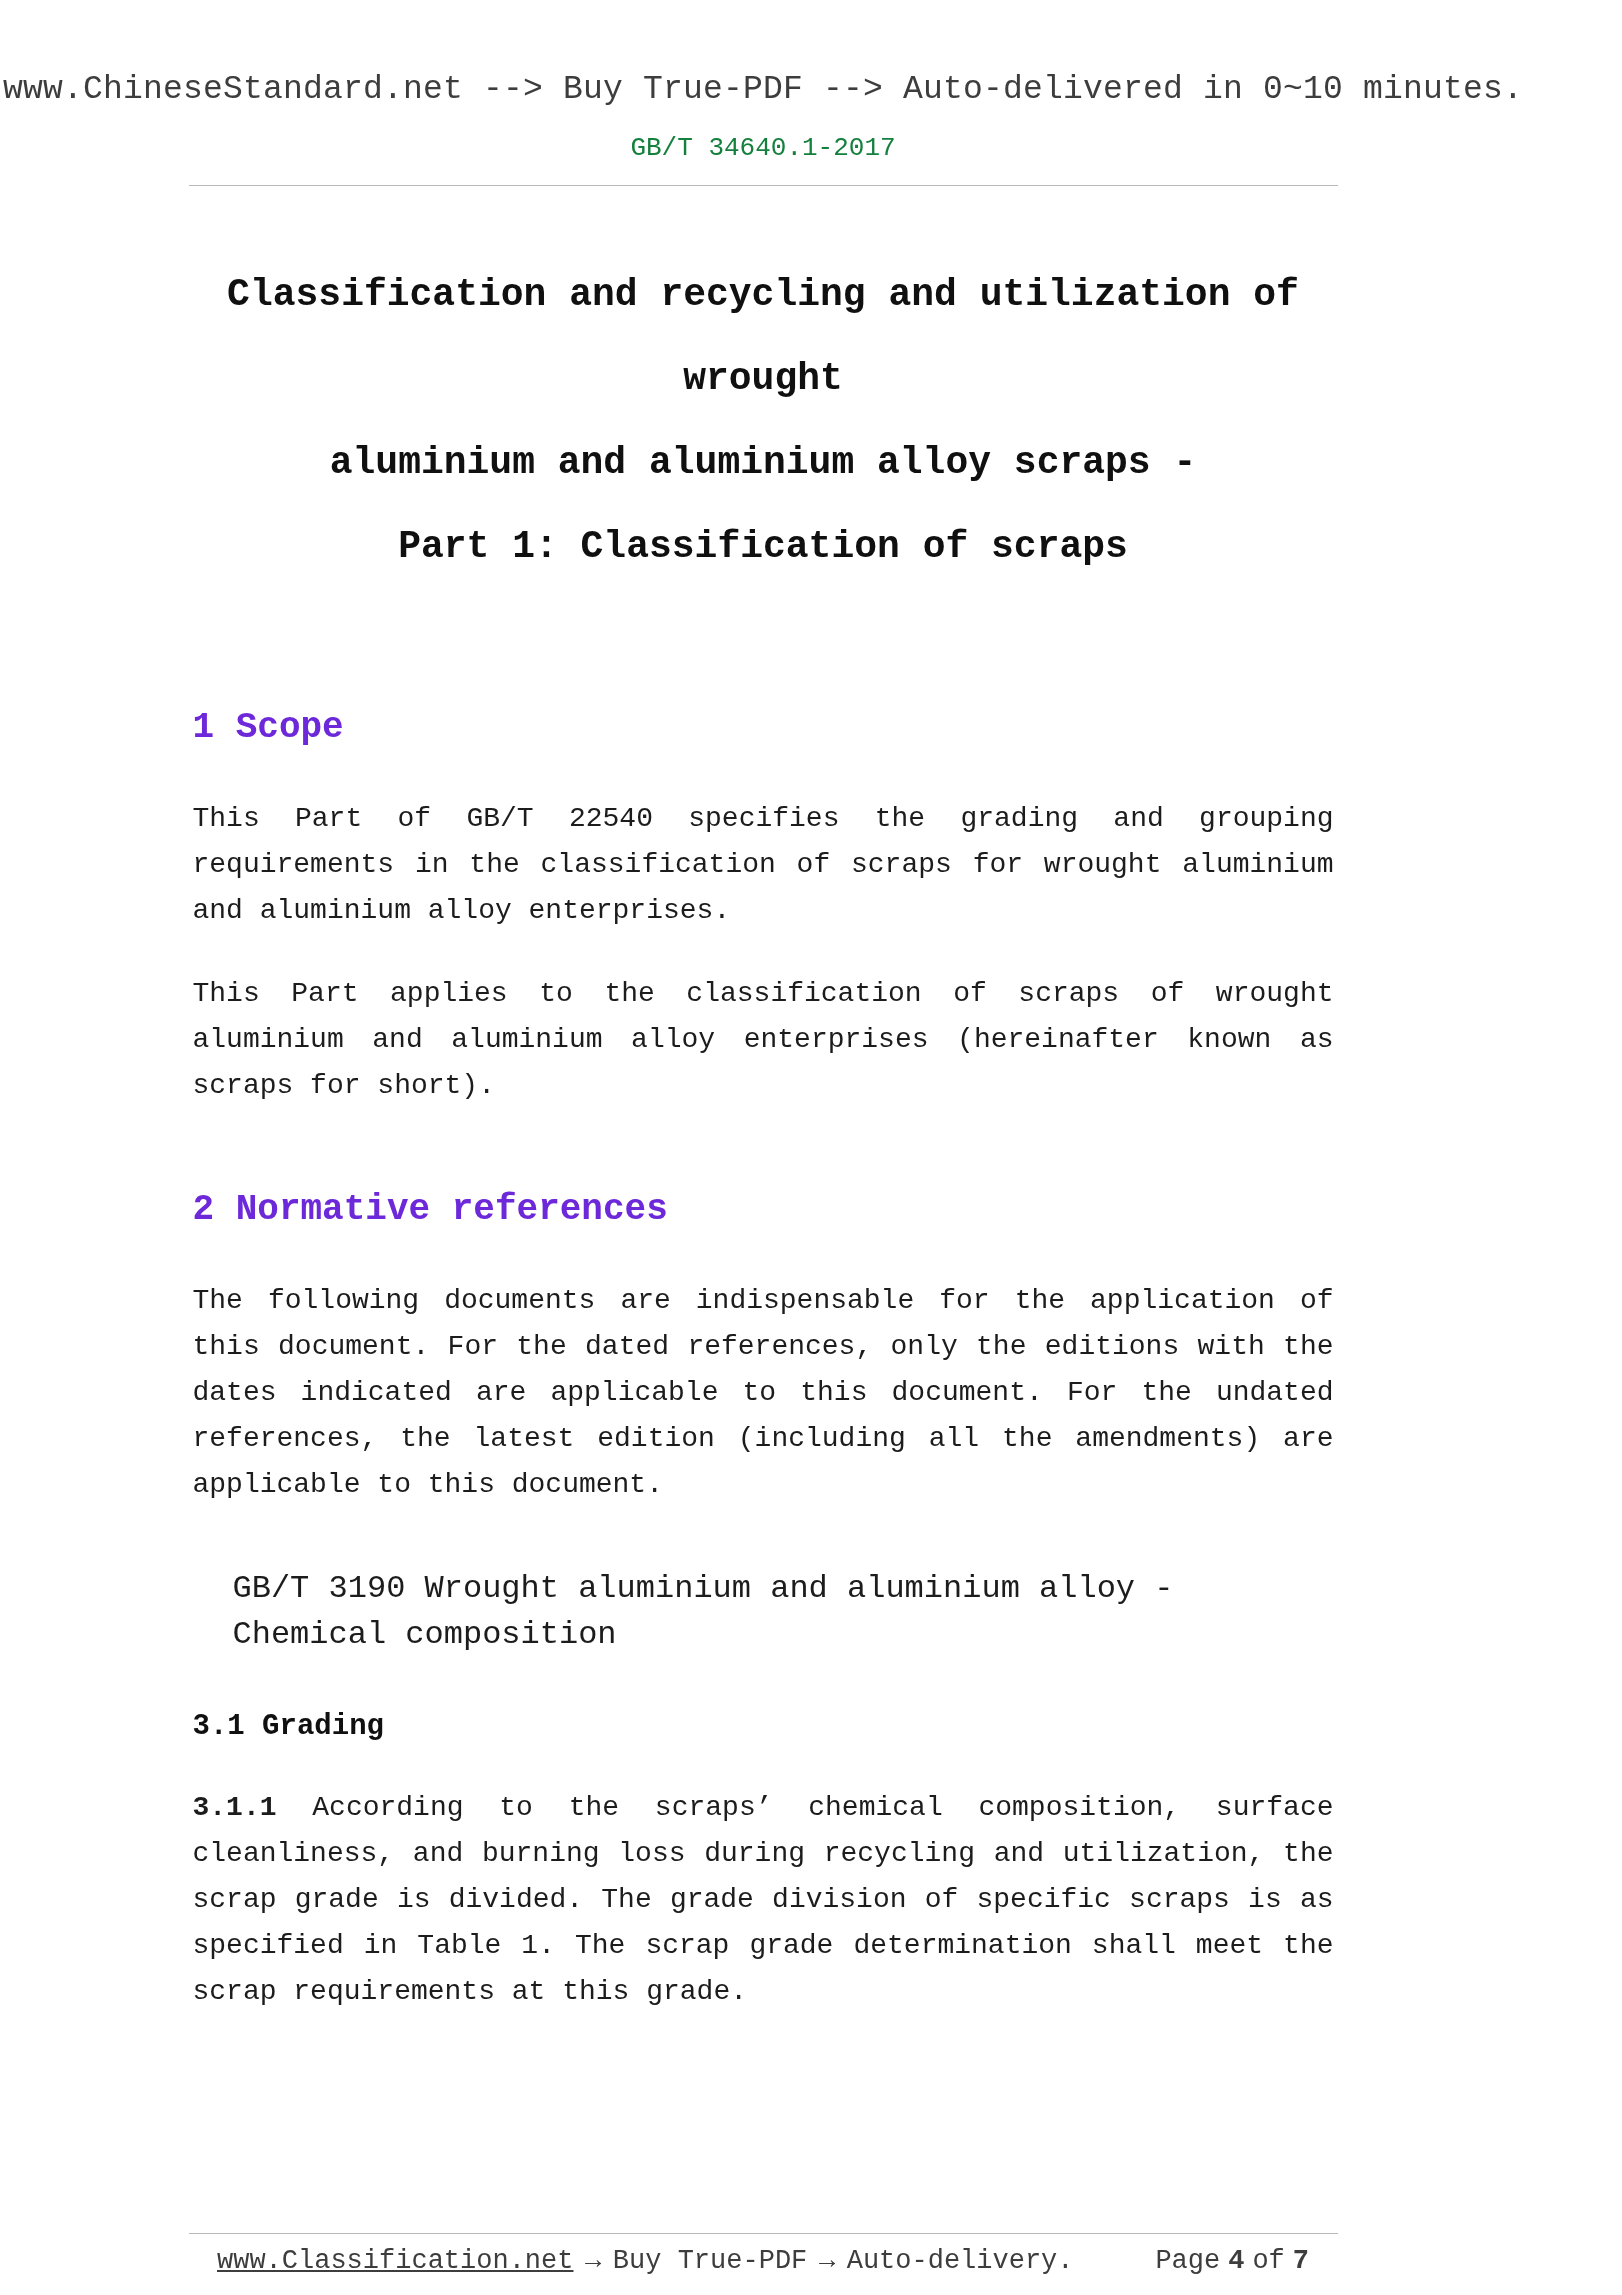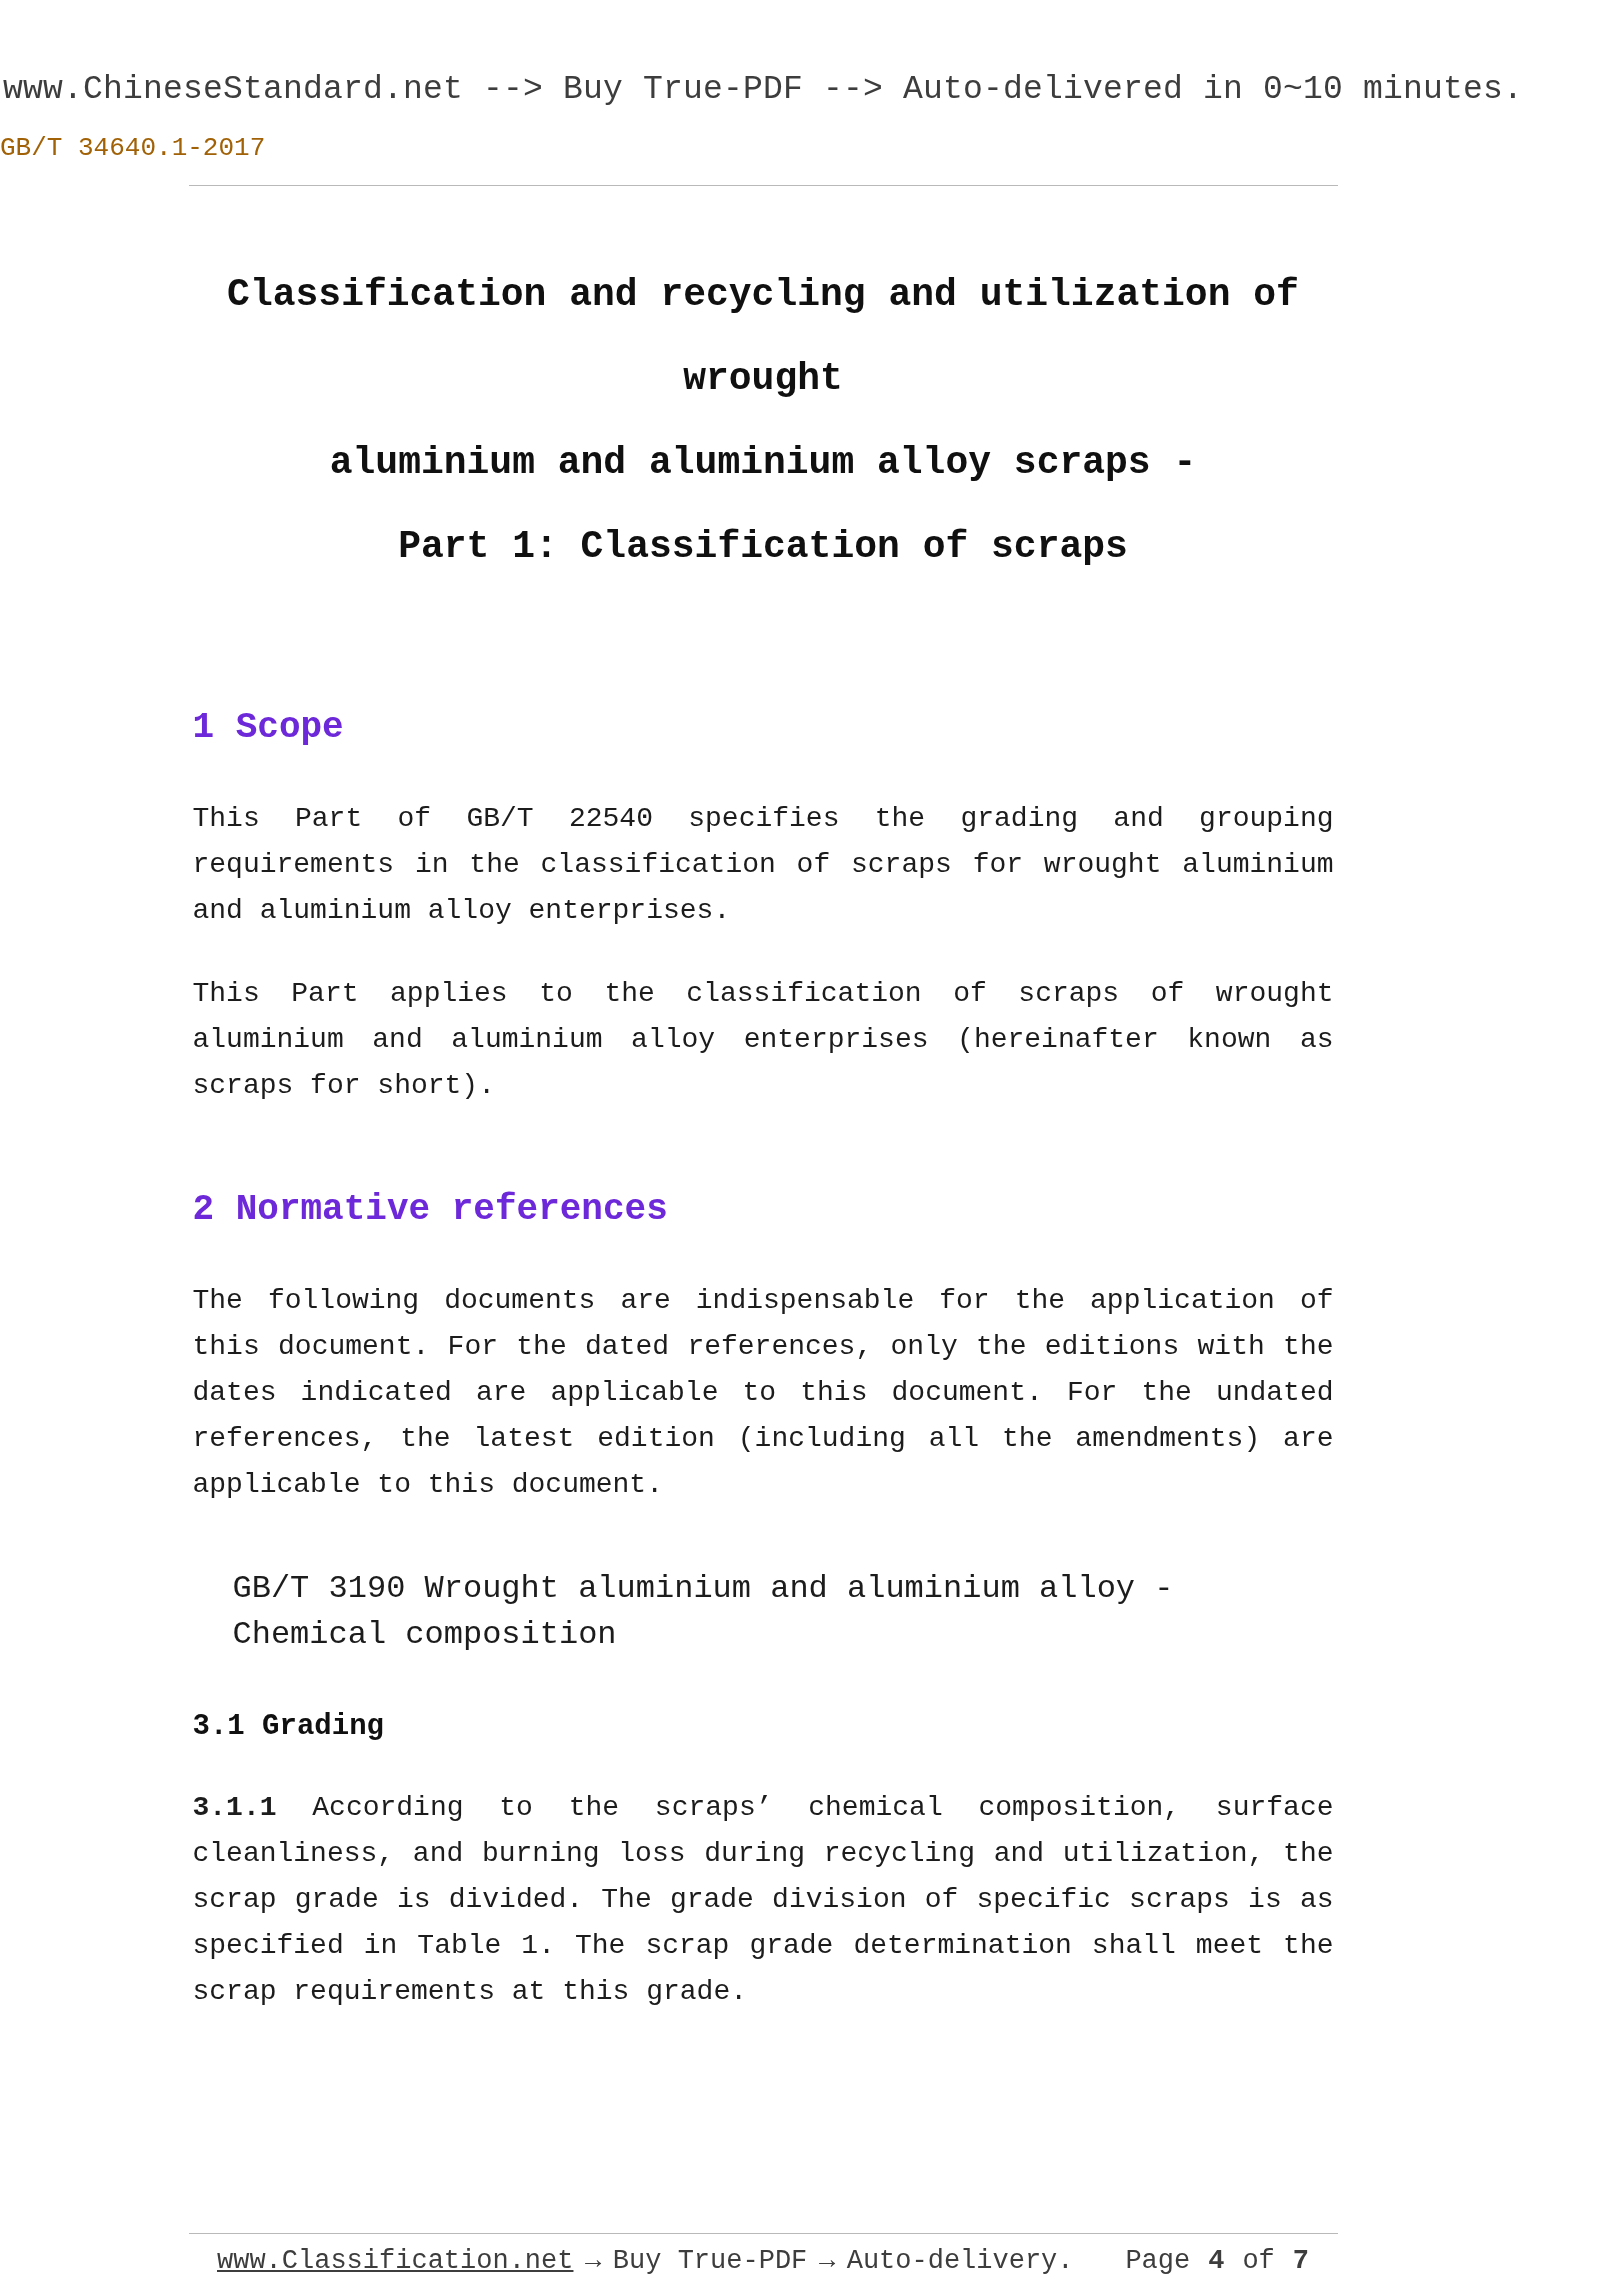--- a/index.html
+++ b/index.html
@@ -16,23 +16,23 @@
   }
   .banner {
     padding-top: 47px;
     text-align: center;
     font-size: 33px;
     color: #3d3d3d;
     letter-spacing: 0.2px;
   }
   .std-number {
     margin-top: 25px;
-    text-align: left;
+    text-align: center;
     font-size: 26px;
-    color: #a16207;
+    color: #15803d;
   }
   .rule {
     width: 1149px;
     margin: 22px auto 0;
     border: none;
     border-top: 1.7px solid #b9b9b9;
   }
   .content {
     width: 1141px;
     margin: 0 auto;
@@ -93,21 +93,21 @@
     margin: 11.7px auto 0;
     display: flex;
     justify-content: space-between;
     align-items: baseline;
     font-size: 27px;
     color: #3d3d3d;
   }
   .footer-left { display: inline-flex; align-items: baseline; gap: 8.3px; }
   .footer-left .arrow { padding: 0 3.3px; }
   .footer-link { text-decoration: underline; cursor: pointer; color: #3d3d3d; }
-  .footer-right { display: inline-flex; align-items: center; gap: 18px; color: #3d3d3d; }
+  .footer-right { display: inline-flex; align-items: center; gap: 8px; color: #3d3d3d; }
 </style>
 </head>
 <body>
 
 <div class="page">
 
   <div class="banner">www.ChineseStandard.net --&gt; Buy True-PDF --&gt; Auto-delivered in 0~10 minutes.</div>
 
   <div class="std-number">GB/T 34640.1-2017</div>
 

